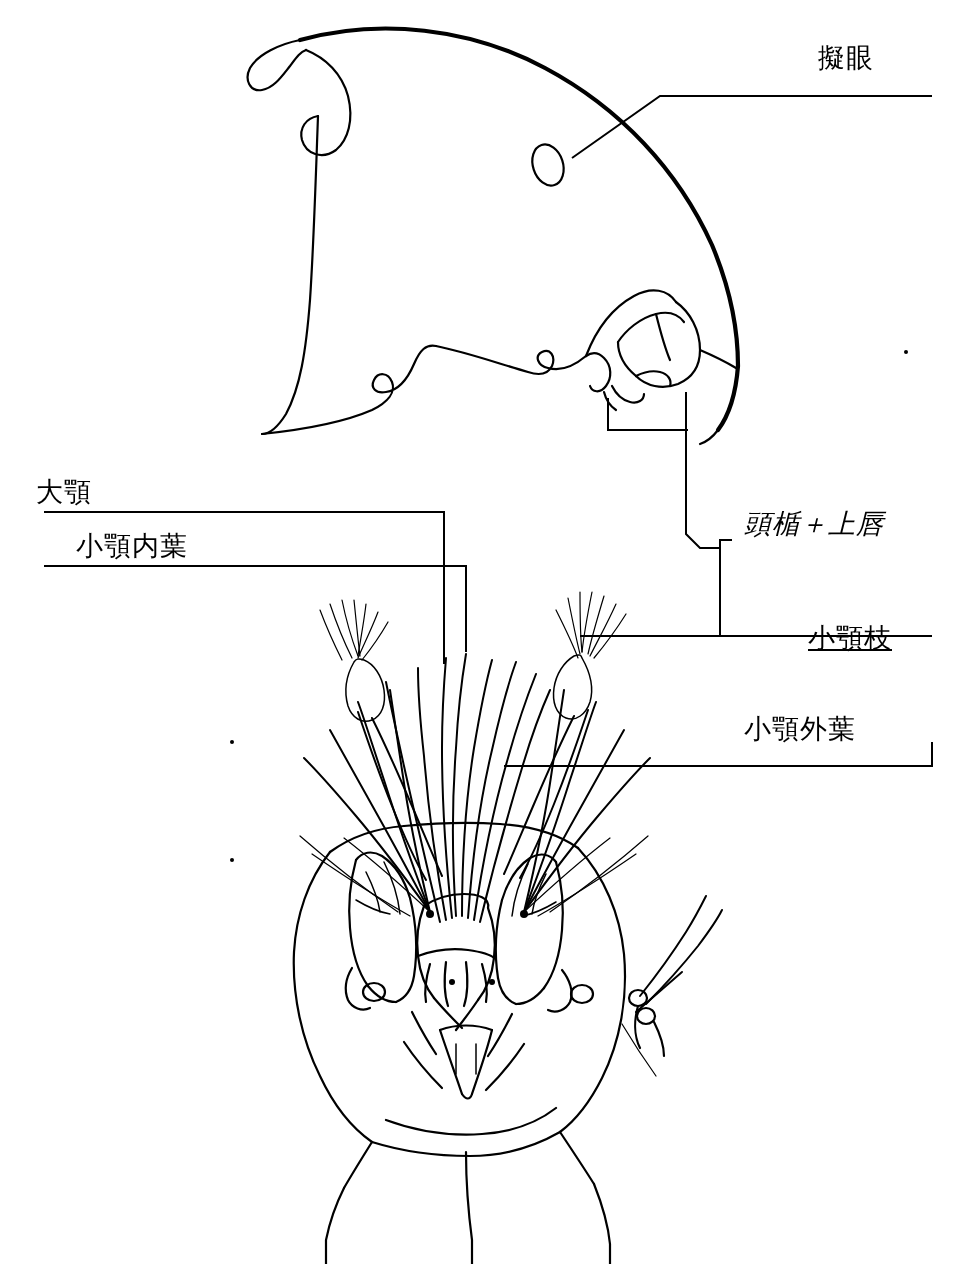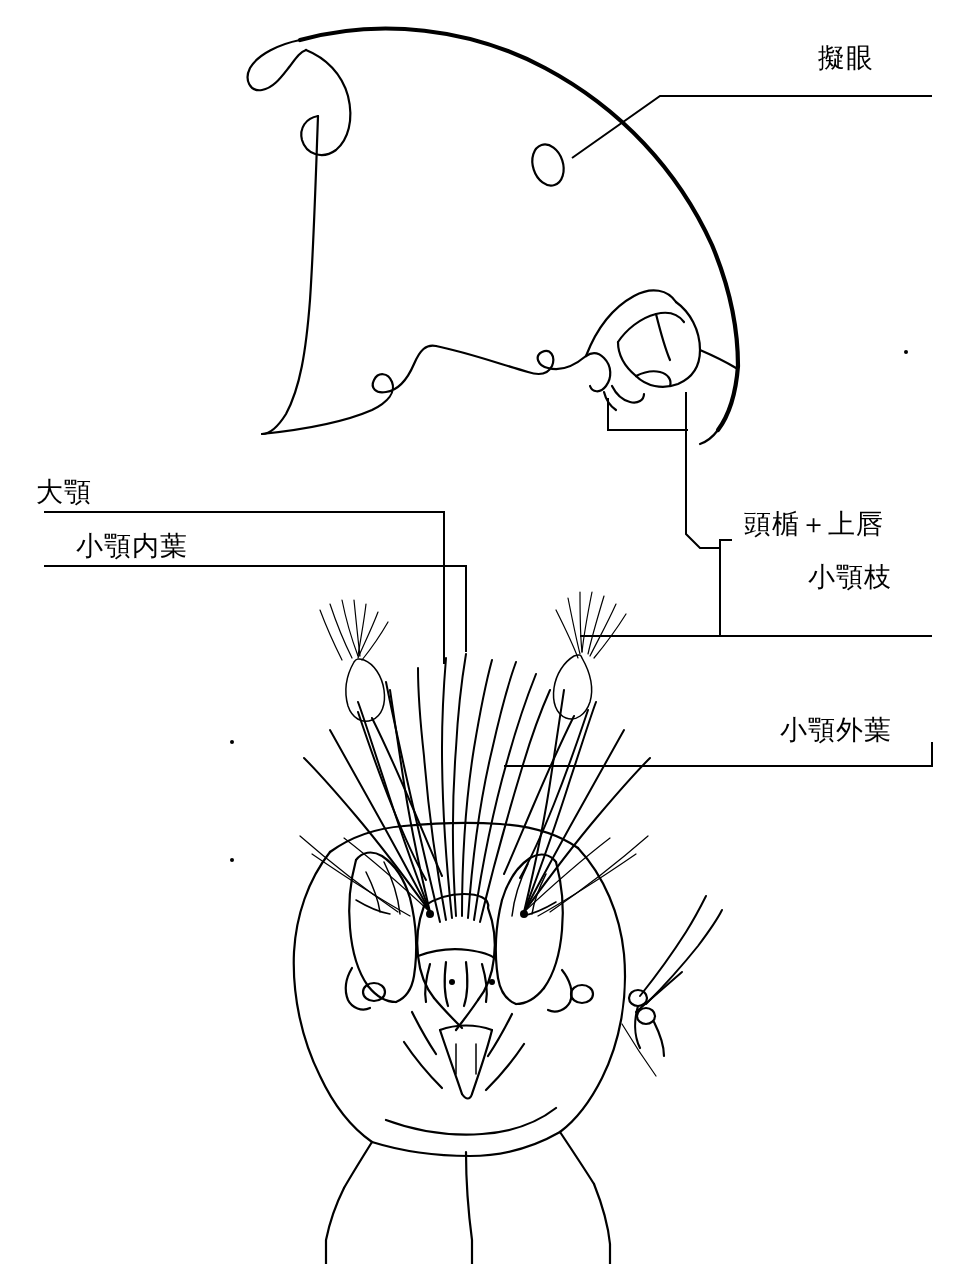--- a/index.html
+++ b/index.html
@@ -293,17 +293,17 @@
       <circle class="solidblk" cx="906" cy="352" r="2"></circle>
       <circle class="solidblk" cx="232" cy="742" r="2"></circle>
       <circle class="solidblk" cx="232" cy="860" r="2"></circle>
     </g>
 
   </svg>
 
   <div class="lbl" style="left:818px; top:44px;">擬眼</div>
   <div class="lbl" style="left:36px; top:478px;">大顎</div>
   <div class="lbl" style="left:52px; top:532px;margin-left:24px;">小顎内葉</div>
-  <div class="lbl" style="left:744px; top:510px;">頭楯＋上唇</div>
-  <div class="lbl" style="left:808px; top:563px;">小顎枝</div>
-  <div class="lbl" style="left:780px; top:716px;">小顎外葉</div>
+  <div class="lbl" style="left:744px; top:510px;font-style:italic;">頭楯＋上唇</div>
+  <div class="lbl" style="left:808px; top:624px;text-decoration:underline;">小顎枝</div>
+  <div class="lbl" style="left:744px; top:716px;font-family:Liberation Serif, serif;">小顎外葉</div>
 
 </div>
 
 </body></html>

